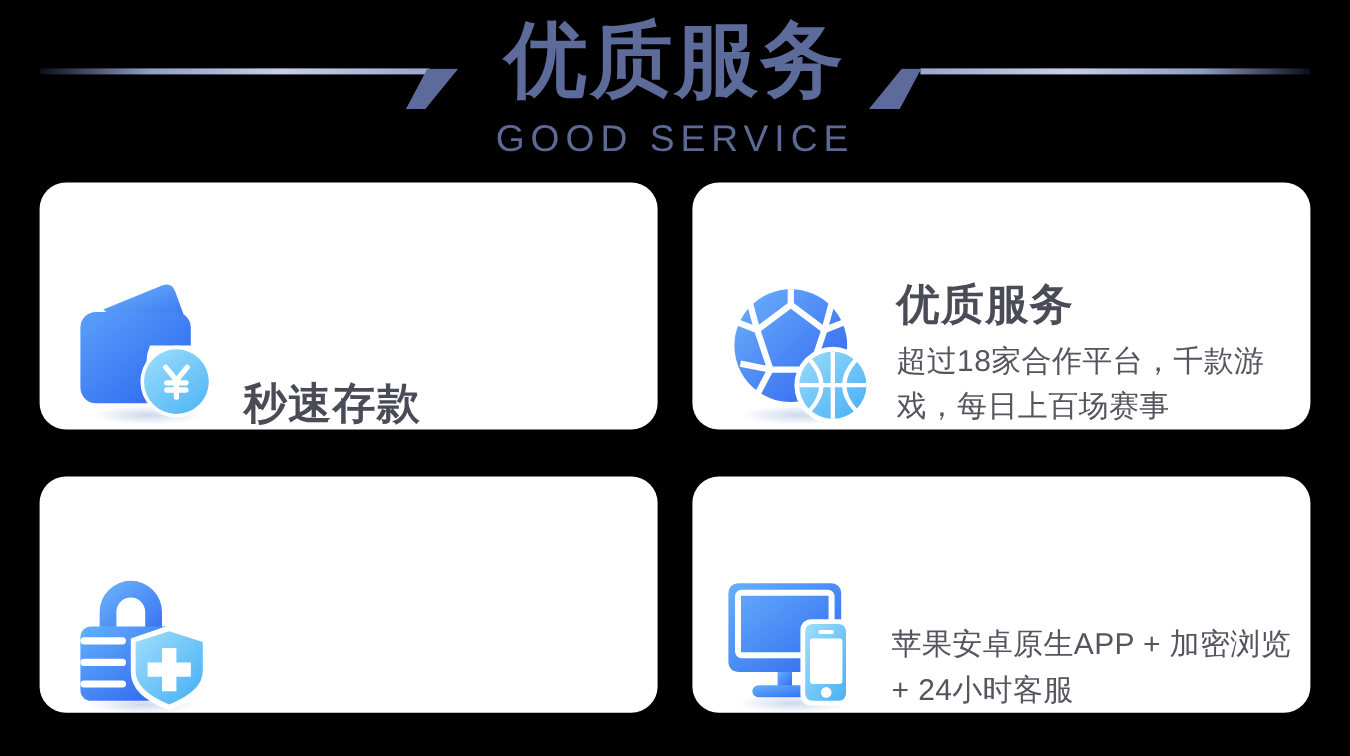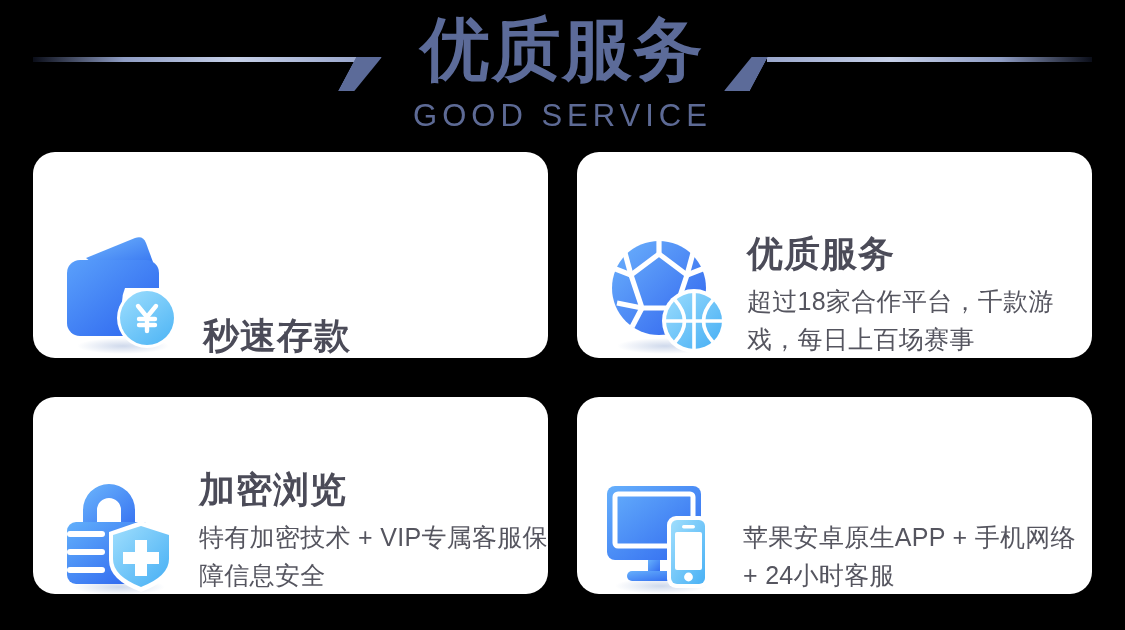--- a/index.html
+++ b/index.html
@@ -217,24 +217,20 @@
           <g fill="#ffffff">
             <rect x="10" y="57" width="38" height="6" rx="3"></rect>
             <rect x="10" y="75" width="38" height="6" rx="3"></rect>
             <rect x="10" y="93" width="38" height="6" rx="3"></rect>
           </g>
           <path d="M84 47 L116 58 L116 86 Q116 106 84 118 Q52 106 52 86 L52 58 Z" fill="#ffffff"></path>
           <path d="M84 52 L112 61 L112 85 Q112 102 84 113 Q56 102 56 85 L56 61 Z" fill="url(#l3)"></path>
           <path d="M78 66 L90 66 L90 78 L102 78 L102 90 L90 90 L90 102 L78 102 L78 90 L66 90 L66 78 L78 78 Z" fill="#ffffff"></path>
         </svg>
       </div>
-      <div class="text-wrap">
-        <div class="card-title">加密浏览</div>
-        <div class="card-desc wide">特有加密技术 + VIP专属客服保障信息安全</div>
-      </div>
     </div>
 
     <div class="card">
       <div class="icon-wrap small">
         <svg viewBox="0 0 124 124" width="124" height="124">
           <defs>
             <linearGradient id="m1" x1="0" y1="0" x2="1" y2="1">
               <stop offset="0" stop-color="#66b0fc"></stop>
                 <stop offset="1" stop-color="#2f68ef"></stop>
             </linearGradient>
@@ -253,18 +249,18 @@
           <rect x="47" y="86" width="12" height="13" fill="url(#m1)"></rect>
           <rect x="26" y="97" width="55" height="10" rx="5" fill="url(#m1)"></rect>
           <rect x="66" y="42" width="42" height="72" rx="9" fill="#ffffff"></rect>
           <rect x="70" y="46" width="34" height="64" rx="6" fill="url(#m2)"></rect>
           <rect x="81" y="51" width="13" height="3.4" rx="1.7" fill="#ffffff"></rect>
           <rect x="74" y="58" width="27" height="38" rx="2" fill="#ffffff"></rect>
           <circle cx="87.5" cy="103" r="4.4" fill="#ffffff"></circle>
         </svg>
       </div>
       <div class="text-wrap">
-        <div class="card-desc wide">苹果安卓原生APP + 手机网络 + 24小时客服</div>
+        <div class="card-desc wide">苹果安卓原生APP + 加密浏览 + 24小时客服</div>
       </div>
     </div>
 
   </div>
 </div>
 
 </body></html>

